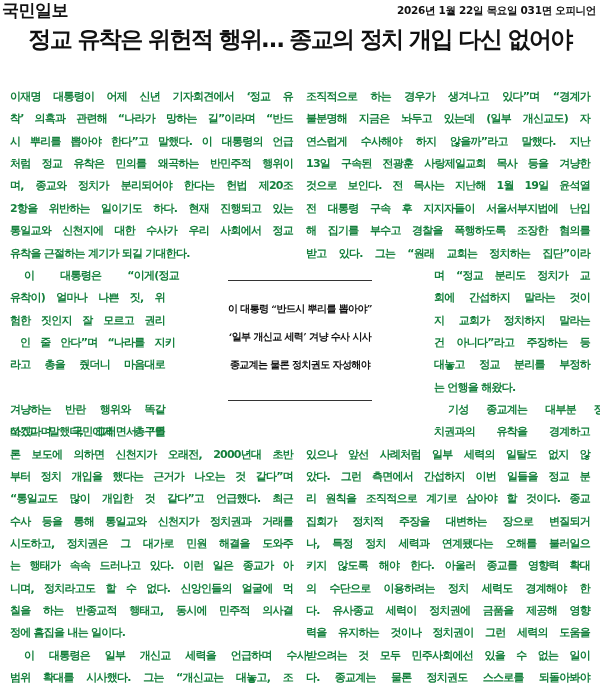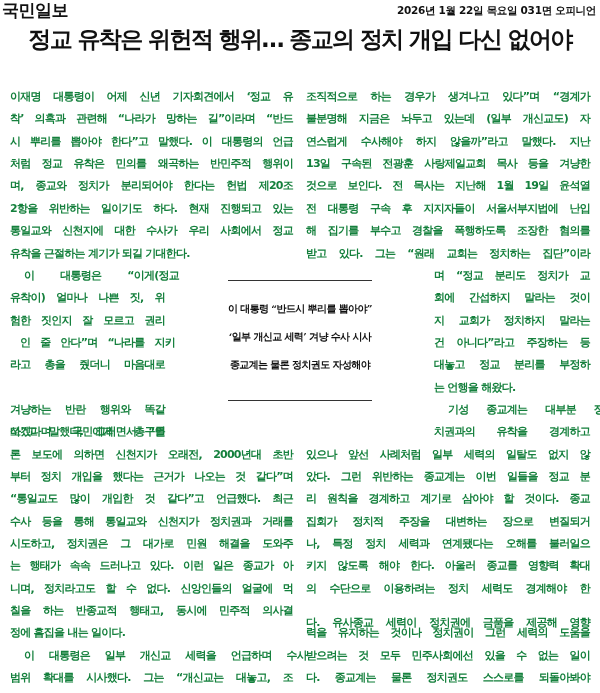--- a/index.html
+++ b/index.html
@@ -70,27 +70,27 @@
     <div class="line" style="top: 245.5px; left: 306px; width: 284px; text-align: justify; text-align-last: justify;">받고 있다. 그는 “원래 교회는 정치하는 집단”이라</div>
     <div class="line" style="top: 267.8px; left: 434px; width: 156px; text-align: justify; text-align-last: justify;">며 “정교 분리도 정치가 교</div>
     <div class="line" style="top: 290.1px; left: 434px; width: 156px; text-align: justify; text-align-last: justify;">회에 간섭하지 말라는 것이</div>
     <div class="line" style="top: 312.5px; left: 434px; width: 156px; text-align: justify; text-align-last: justify;">지 교회가 정치하지 말라는</div>
     <div class="line" style="top: 334.9px; left: 434px; width: 156px; text-align: justify; text-align-last: justify;">건 아니다”라고 주장하는 등</div>
     <div class="line" style="top: 357.2px; left: 434px; width: 156px; text-align: justify; text-align-last: justify;">대놓고 정교 분리를 부정하</div>
     <div class="line" style="top: 379.6px; left: 434px; width: 156px; text-align: justify; text-align-last: left;">는 언행을 해왔다.</div>
     <div class="line" style="top: 401.9px; left: 448px; width: 156px; text-align: justify; text-align-last: justify;">기성 종교계는 대부분 정</div>
     <div class="line" style="top: 424.3px; left: 434px; width: 156px; text-align: justify; text-align-last: justify;">치권과의 유착을 경계하고</div>
     <div class="line" style="top: 446.6px; left: 306px; width: 284px; text-align: justify; text-align-last: justify;">있으나 앞선 사례처럼 일부 세력의 일탈도 없지 않</div>
-    <div class="line" style="top: 469px; left: 306px; width: 284px; text-align: justify; text-align-last: justify;">았다. 그런 위반하는 종교계는 이번 일들을 정교 분</div>
-    <div class="line" style="top: 491.3px; left: 306px; width: 284px; text-align: justify; text-align-last: justify;">리 원칙을 경계하고 계기로 삼아야 할 것이다. 종교</div>
+    <div class="line" style="top: 469px; left: 306px; width: 284px; text-align: justify; text-align-last: justify;">았다. 그런 측면에서 간섭하지 이번 일들을 정교 분</div>
+    <div class="line" style="top: 491.3px; left: 306px; width: 284px; text-align: justify; text-align-last: justify;">리 원칙을 조직적으로 계기로 삼아야 할 것이다. 종교</div>
     <div class="line" style="top: 513.7px; left: 306px; width: 284px; text-align: justify; text-align-last: justify;">집회가 정치적 주장을 대변하는 장으로 변질되거</div>
     <div class="line" style="top: 536px; left: 306px; width: 284px; text-align: justify; text-align-last: justify;">나, 특정 정치 세력과 연계됐다는 오해를 불러일으</div>
     <div class="line" style="top: 558.4px; left: 306px; width: 284px; text-align: justify; text-align-last: justify;">키지 않도록 해야 한다. 아울러 종교를 영향력 확대</div>
     <div class="line" style="top: 580.7px; left: 306px; width: 284px; text-align: justify; text-align-last: justify;">의 수단으로 이용하려는 정치 세력도 경계해야 한</div>
-    <div class="line" style="top: 603.1px; left: 306px; width: 284px; text-align: justify; text-align-last: justify; margin-top: 12px;">다. 유사종교 세력이 정치권에 금품을 제공해 영향</div>
+    <div class="line" style="top: 603.1px; left: 306px; width: 284px; text-align: justify; text-align-last: justify;">다. 유사종교 세력이 정치권에 금품을 제공해 영향</div>
     <div class="line" style="top: 625.4px; left: 306px; width: 284px; text-align: justify; text-align-last: justify;">력을 유지하는 것이나 정치권이 그런 세력의 도움을</div>
     <div class="line" style="top: 647.8px; left: 306px; width: 284px; text-align: justify; text-align-last: justify;">받으려는 것 모두 민주사회에선 있을 수 없는 일이</div>
     <div class="line" style="top: 670.1px; left: 306px; width: 284px; text-align: justify; text-align-last: justify;">다. 종교계는 물론 정치권도 스스로를 되돌아봐야</div>
     <div class="line" style="top: 692.5px; left: 306px; width: 284px; text-align: justify; text-align-last: left;">하는 이유다.</div>
   </div>
 
 <div>
   <div class="pq-rule" style="top:280px"></div>
   <div class="pq-line" style="top:300px">이 대통령 “반드시 뿌리를 뽑아야”</div>
   <div class="pq-line" style="top:328px">‘일부 개신교 세력’ 겨냥 수사 시사</div>

